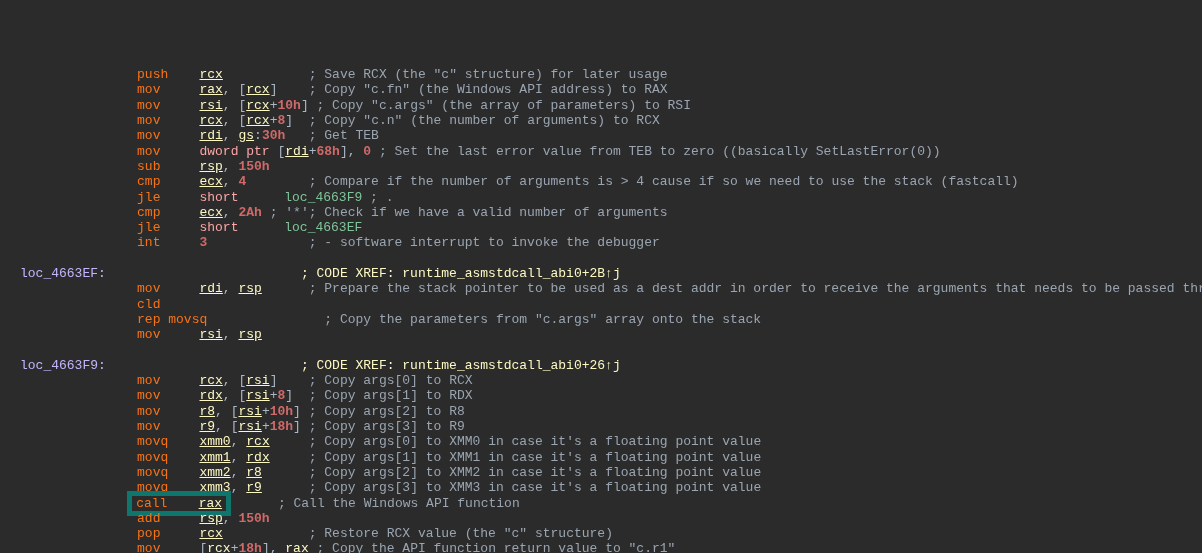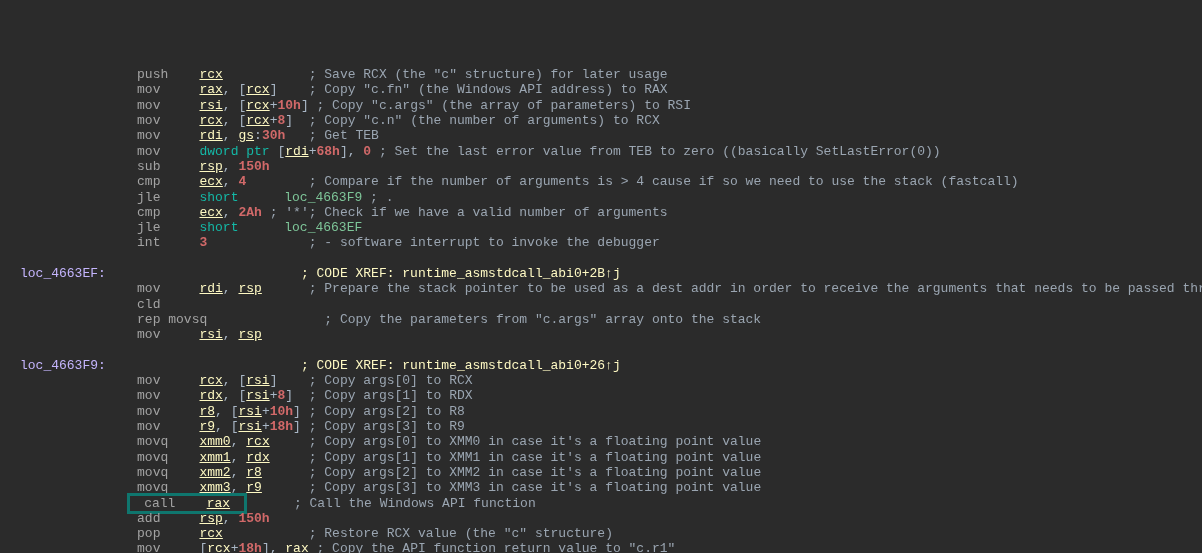--- a/index.html
+++ b/index.html
@@ -8,32 +8,32 @@
     color: #a9b7c6;
     font-family: 'Consolas', 'Monaco', 'Courier New', monospace;
     font-size: 13px;
     line-height: 15.3px;
     padding: 6px 0 6px 20px;
     white-space: pre;
     overflow-x: auto;
     width: 1202px;
   }
   .line { display: block; min-height: 15.3px; }
-  .mnem { color: #a3a3a3; display: inline-block; }
+  .mnem { color: #f97316; display: inline-block; }
   .reg  { color: #fef9c3; text-decoration: underline; }
-  .ptr  { color: #14b8a6; text-align: center; }
+  .ptr  { color: #fca5a5; text-align: center; }
   .num  { color: #d16969; font-weight: bold; }
   .cmt  { color: #9aa5b1; }
   .lbl  { color: #7ec699; margin-left: 38px; }
   .xref { color: #fef9c3; }
   .indent-label { color: #c4b5fd; }
   .hl {
-    border: 3px solid #0f766e;
+    border: 5px solid #0f766e;
     border-radius: 0;
-    padding: 0 14px;
+    padding: 0 4px;
     margin-left: -2px;
   }
 </style>
 </head>
 <body>
 
 
 
 <div id="listing"><div class="line">               <span class="mnem">push</span>    <span><span class="reg">rcx</span></span>           <span class="cmt">; Save RCX (the "c" structure) for later usage</span></div><div class="line">               <span class="mnem">mov</span>     <span><span class="reg">rax</span>, [<span class="reg">rcx</span>]</span>    <span class="cmt">; Copy "c.fn" (the Windows API address) to RAX</span></div><div class="line">               <span class="mnem">mov</span>     <span><span class="reg">rsi</span>, [<span class="reg">rcx</span>+<span class="num">10h</span>]</span> <span class="cmt">; Copy "c.args" (the array of parameters) to RSI</span></div><div class="line">               <span class="mnem">mov</span>     <span><span class="reg">rcx</span>, [<span class="reg">rcx</span>+<span class="num">8</span>]</span>  <span class="cmt">; Copy "c.n" (the number of arguments) to RCX</span></div><div class="line">               <span class="mnem">mov</span>     <span><span class="reg">rdi</span>, <span class="reg">gs</span>:<span class="num">30h</span></span>   <span class="cmt">; Get TEB</span></div><div class="line">               <span class="mnem">mov</span>     <span><span class="ptr">dword ptr </span>[<span class="reg">rdi</span>+<span class="num">68h</span>], <span class="num">0</span></span><span class="cmt"> ; Set the last error value from TEB to zero ((basically SetLastError(0))</span></div><div class="line">               <span class="mnem">sub</span>     <span><span class="reg">rsp</span>, <span class="num">150h</span></span></div><div class="line">               <span class="mnem">cmp</span>     <span><span class="reg">ecx</span>, <span class="num">4</span></span>        <span class="cmt">; Compare if the number of arguments is &gt; 4 cause if so we need to use the stack (fastcall)</span></div><div class="line">               <span class="mnem">jle</span>     <span><span class="ptr">short </span><span class="lbl">loc_4663F9</span></span><span class="cmt"> ; .</span></div><div class="line">               <span class="mnem">cmp</span>     <span><span class="reg">ecx</span>, <span class="num">2Ah</span><span class="cmt"> ; '*'</span></span><span class="cmt">; Check if we have a valid number of arguments</span></div><div class="line">               <span class="mnem">jle</span>     <span><span class="ptr">short </span><span class="lbl">loc_4663EF</span></span></div><div class="line">               <span class="mnem">int</span>     <span><span class="num">3</span></span>             <span class="cmt">; - software interrupt to invoke the debugger</span></div><div class="line">&nbsp;</div><div class="line"><span class="indent-label">loc_4663EF:</span>                         <span class="xref">; CODE XREF: runtime_asmstdcall_abi0+2B↑j</span></div><div class="line">               <span class="mnem">mov</span>     <span><span class="reg">rdi</span>, <span class="reg">rsp</span></span>      <span class="cmt">; Prepare the stack pointer to be used as a dest addr in order to receive the arguments that needs to be passed through the stack</span></div><div class="line">               <span class="mnem">cld</span>     <span></span></div><div class="line">               <span class="mnem">rep movsq</span> <span></span>              <span class="cmt">; Copy the parameters from "c.args" array onto the stack</span></div><div class="line">               <span class="mnem">mov</span>     <span><span class="reg">rsi</span>, <span class="reg">rsp</span></span></div><div class="line">&nbsp;</div><div class="line"><span class="indent-label">loc_4663F9:</span>                         <span class="xref">; CODE XREF: runtime_asmstdcall_abi0+26↑j</span></div><div class="line">               <span class="mnem">mov</span>     <span><span class="reg">rcx</span>, [<span class="reg">rsi</span>]</span>    <span class="cmt">; Copy args[0] to RCX</span></div><div class="line">               <span class="mnem">mov</span>     <span><span class="reg">rdx</span>, [<span class="reg">rsi</span>+<span class="num">8</span>]</span>  <span class="cmt">; Copy args[1] to RDX</span></div><div class="line">               <span class="mnem">mov</span>     <span><span class="reg">r8</span>, [<span class="reg">rsi</span>+<span class="num">10h</span>]</span> <span class="cmt">; Copy args[2] to R8</span></div><div class="line">               <span class="mnem">mov</span>     <span><span class="reg">r9</span>, [<span class="reg">rsi</span>+<span class="num">18h</span>]</span> <span class="cmt">; Copy args[3] to R9</span></div><div class="line">               <span class="mnem">movq</span>    <span><span class="reg">xmm0</span>, <span class="reg">rcx</span></span>     <span class="cmt">; Copy args[0] to XMM0 in case it's a floating point value</span></div><div class="line">               <span class="mnem">movq</span>    <span><span class="reg">xmm1</span>, <span class="reg">rdx</span></span>     <span class="cmt">; Copy args[1] to XMM1 in case it's a floating point value</span></div><div class="line">               <span class="mnem">movq</span>    <span><span class="reg">xmm2</span>, <span class="reg">r8</span></span>      <span class="cmt">; Copy args[2] to XMM2 in case it's a floating point value</span></div><div class="line">               <span class="mnem">movq</span>    <span><span class="reg">xmm3</span>, <span class="reg">r9</span></span>      <span class="cmt">; Copy args[3] to XMM3 in case it's a floating point value</span></div><div class="line">              <span class="hl"><span class="mnem">call</span>    <span><span class="reg">rax</span></span></span>      <span class="cmt">; Call the Windows API function</span></div><div class="line">               <span class="mnem">add</span>     <span><span class="reg">rsp</span>, <span class="num">150h</span></span></div><div class="line">               <span class="mnem">pop</span>     <span><span class="reg">rcx</span></span>           <span class="cmt">; Restore RCX value (the "c" structure)</span></div><div class="line">               <span class="mnem">mov</span>     <span>[<span class="reg">rcx</span>+<span class="num">18h</span>], <span class="reg">rax</span></span> <span class="cmt">; Copy the API function return value to "c.r1"</span></div></div>
 

